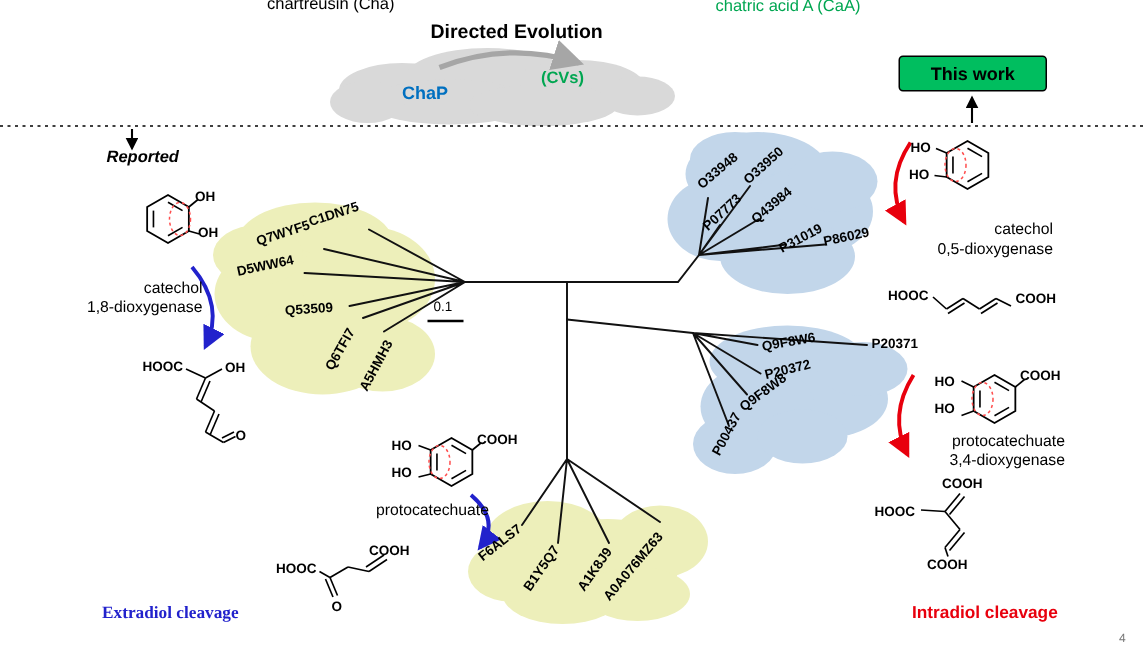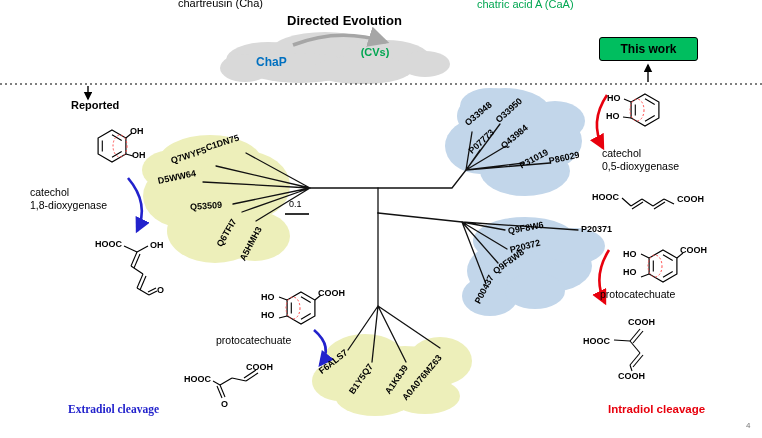--- a/index.html
+++ b/index.html
@@ -2,21 +2,21 @@
 <html><head>
 <meta charset="utf-8">
 <style>
   * { margin:0; padding:0; box-sizing:border-box; }
   html,body { width:762px; height:438px; }
   body { position:relative; background:#fff; font-family:"Liberation Sans", sans-serif; overflow:hidden; color:#000; }
   svg.canvas { position:absolute; left:0; top:0; }
   .abs { position:absolute; white-space:nowrap; }
   .acc { position:absolute; font-size:9px; font-weight:bold; white-space:nowrap; transform-origin:0 50%; }
   .chem { position:absolute; font-size:9px; font-weight:bold; white-space:nowrap; }
-  .enz { position:absolute; font-size:10.5px; text-align:left; line-height:12.5px; }
+  .enz { position:absolute; font-size:10.5px; text-align:right; line-height:12.5px; }
   .green { color:#00A651; }
   .blue { color:#0070C0; }
   .this-work { position:absolute; left:599px; top:37px; width:99px; height:24px;
     background:#00BE5F; border:1.5px solid #000; border-radius:3px;
     display:flex; align-items:center; justify-content:center;
     font-size:12px; font-weight:bold; }
   .cleave { position:absolute; font-size:11.5px; font-weight:bold; }
 </style>
 </head>
 <body>
@@ -173,38 +173,39 @@
     <line x1="232" y1="378" x2="220" y2="385"></line>
     <line x1="220" y1="385" x2="213" y2="381"></line>
     <line x1="220" y1="385" x2="225" y2="397"></line>
       <line x1="217" y1="386" x2="222" y2="398"></line>
   </g>
 </svg>
 
 <div class="abs" style="left:178px; top:-3px; font-size:11px;">chartreusin (Cha)</div>
 <div class="abs green" style="left:477px; top:-2px; font-size:11px;">chatric acid A (CaA)</div>
 <div class="abs" style="left:287px; top:13px; font-size:13px; font-weight:bold;">Directed Evolution</div>
-<div class="abs blue" style="left:256px; top:55px; font-size:12px; font-weight:bold;">ChaP</div>
+<div class="abs blue" style="left:268px; top:55px; font-size:12px; font-weight:bold;">ChaP</div>
 <div class="abs green" style="left:319px; top:46px; width:112px; text-align:center; font-size:11px; font-weight:bold;">
   <div>(CVs)</div>
 </div>
 <div class="this-work">This work</div>
-<div class="abs" style="left:71px; top:99px; font-size:11px; font-weight:bold;">Reported</div>
+<div class="abs" style="left:71px; top:99px; font-size:11px; font-weight:bold;font-style:italic;">Reported</div>
 <div class="abs" style="left:289px; top:199px; font-size:9px;">0.1</div>
 
 <div class="enz" style="left:30px; top:186px; width:105px;">
   <div>catechol</div>
   <div>1,8-dioxygenase</div>
 </div>
 <div class="enz" style="left:602px; top:147px; width:100px;">
   <div>catechol</div>
   <div>0,5-dioxygenase</div>
 </div>
 <div class="enz" style="left:600px; top:288px; width:110px;">
   <div>protocatechuate</div>
+  <div>3,4-dioxygenase</div>
 </div>
 <div class="enz" style="left:216px; top:334px; width:110px;">
   <div>protocatechuate</div>
 </div>
 
 <span class="acc" style="left:206px; top:143px; transform:rotate(-18deg);">C1DN75</span>
 <span class="acc" style="left:171px; top:156px; transform:rotate(-18deg);">Q7WYF5</span>
 <span class="acc" style="left:158px; top:176px; transform:rotate(-12deg);">D5WW64</span>
 <span class="acc" style="left:190px; top:202px; transform:rotate(-4deg);">Q53509</span>
 <span class="acc" style="left:219px; top:241px; transform:rotate(-60deg);">Q6TFI7</span>

